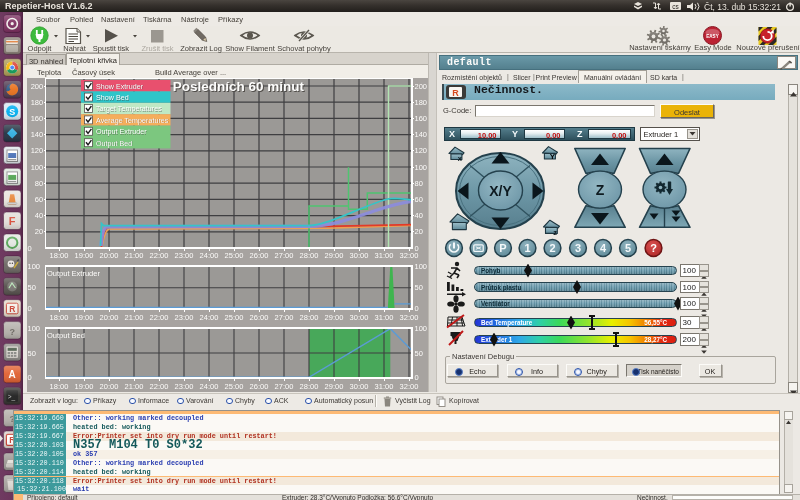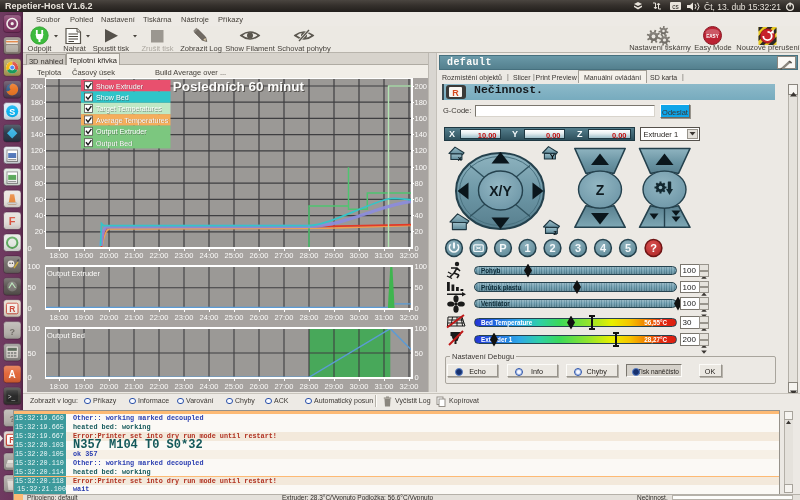--- a/index.html
+++ b/index.html
@@ -437,21 +437,21 @@
 <span class="ab" style="left:474px;top:83px;font-size:11.5px;font-weight:bold;color:#14181C;font-family:'Liberation Mono',monospace;">Nečinnost.</span>
 <div class="ab" style="left:788px;top:84px;width:9.5px;height:309px;background:#E5E2DC;border:1px solid #B5B1A9;box-sizing:border-box;"></div>
 <div class="ab" style="left:787.5px;top:84px;width:10.5px;height:11px;background:#F6F4F0;border:1px solid #8A867E;box-sizing:border-box;"><svg width="9" height="9">
       <polygon points="4.5,2 8,6.5 1,6.5" fill="#3A3632"></polygon>
     </svg></div>
 <div class="ab" style="left:787.5px;top:382px;width:10.5px;height:11px;background:#F6F4F0;border:1px solid #8A867E;box-sizing:border-box;"><svg width="9" height="9">
       <polygon points="4.5,7 8,2.5 1,2.5" fill="#3A3632"></polygon>
     </svg></div>
 <span class="ab" style="left:443px;top:106px;font-size:7.5px;color:#3B3733;">G-Code:</span>
 <div class="ab" style="left:475px;top:104.5px;width:180px;height:12px;background:#fff;border:1px solid #7A766E;border-bottom-color:#D8D4CC;border-right-color:#D8D4CC;box-sizing:border-box;"></div>
-<div class="ab" style="left:660px;top:104px;width:30px;height:13.5px;background:#0ea5e9;border:1px solid #6A665E;border-top-color:#FCFBF8;border-left-color:#FCFBF8;box-sizing:border-box;font-size:7.5px;color:#3B3733;text-align:center;padding-top:2.5px;box-shadow:1px 1px 0 #98948C;">Odeslat</div>
+<div class="ab" style="left:660px;top:104px;width:54px;height:13.5px;background:#eab308;border:1px solid #6A665E;border-top-color:#FCFBF8;border-left-color:#FCFBF8;box-sizing:border-box;font-size:7.5px;color:#3B3733;text-align:center;padding-top:2.5px;box-shadow:1px 1px 0 #98948C;">Odeslat</div>
 <div class="ab" style="left:443.5px;top:126.5px;width:191px;height:14.5px;background:linear-gradient(180deg,#547E8C,#2E505C);border:1px solid #1E3842;box-sizing:border-box;"></div>
 <span class="ab" style="left:449px;top:129px;font-size:9px;font-weight:bold;color:#F6FAFB;">X</span>
 <div class="ab" style="left:459.5px;top:129px;width:41px;height:10px;background:linear-gradient(180deg,#FFFFFF 0%,#E8F0F2 40%,#9FC0CA 100%);border:0.5px solid #1E3842;box-sizing:border-box;font-size:7.5px;font-weight:bold;color:#C01010;text-align:right;padding:0.5px 3px 0 0;">10,00</div>
 <span class="ab" style="left:512px;top:129px;font-size:9px;font-weight:bold;color:#F6FAFB;">Y</span>
 <div class="ab" style="left:523.5px;top:129px;width:41px;height:10px;background:linear-gradient(180deg,#FFFFFF 0%,#E8F0F2 40%,#9FC0CA 100%);border:0.5px solid #1E3842;box-sizing:border-box;font-size:7.5px;font-weight:bold;color:#C01010;text-align:right;padding:0.5px 3px 0 0;">0,00</div>
 <span class="ab" style="left:577px;top:129px;font-size:9px;font-weight:bold;color:#F6FAFB;">Z</span>
 <div class="ab" style="left:587.5px;top:129px;width:43px;height:10px;background:linear-gradient(180deg,#FFFFFF 0%,#E8F0F2 40%,#9FC0CA 100%);border:0.5px solid #1E3842;box-sizing:border-box;font-size:7.5px;font-weight:bold;color:#C01010;text-align:right;padding:0.5px 3px 0 0;">0,00</div>
 <div class="ab" style="left:639.5px;top:127px;width:60px;height:13.5px;background:#fff;border:1px solid #55514B;box-sizing:border-box;font-size:7.5px;color:#26221E;padding:2px 0 0 3px;">Extruder 1<span class="ab" style="right:1px;top:1px;width:11px;height:9.5px;background:#E3E0DA;border:1px solid #98948C;box-sizing:border-box;"><svg width="9" height="7">
         <polygon points="4.5,5.5 7.5,2 1.5,2" fill="#3A3632"></polygon>
       </svg></span></div>

